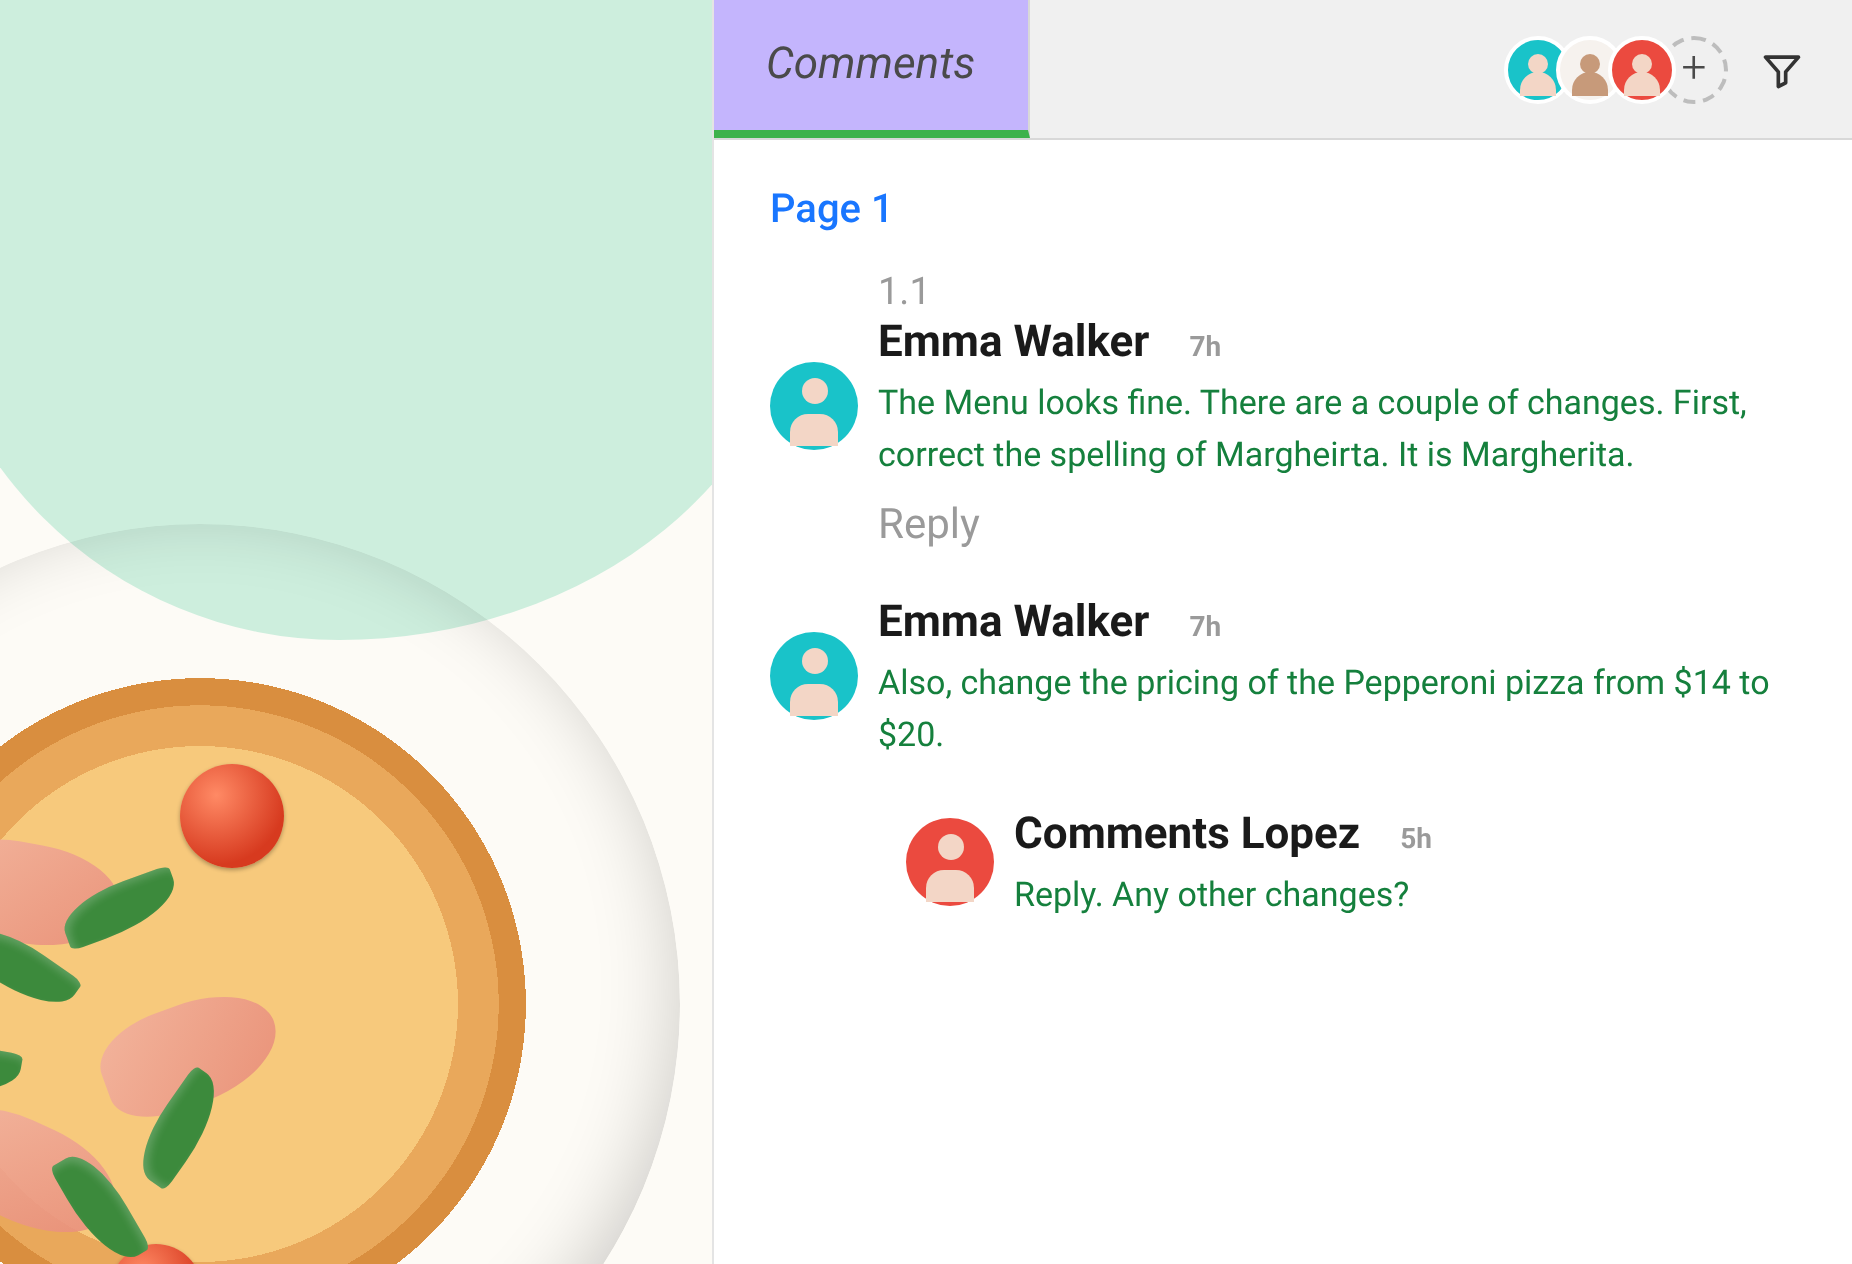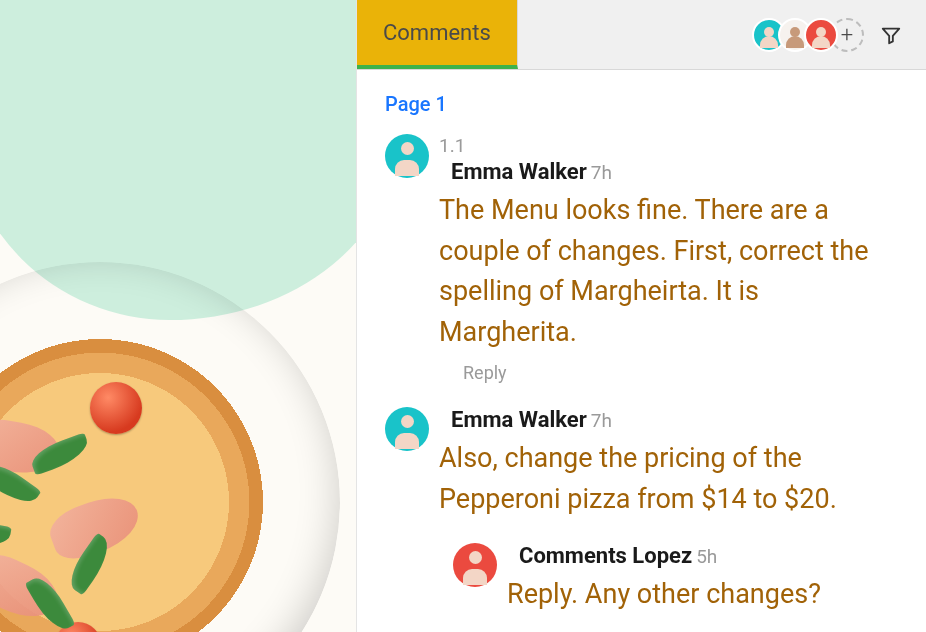--- a/index.html
+++ b/index.html
@@ -67,22 +67,23 @@
     display: flex;
     align-items: center;
     font-size: 22px;
     color: #4a4a4a;
     background: #e9e9e9;
     border-right: 1px solid #d8d8d8;
     border-bottom: 4px solid transparent;
     cursor: pointer;
   }
   .tab.active {
-    background: #eab308;
+    background: #c4b5fd;
     border-bottom-color: #3db24b;
+    font-style: italic;
   }
   .tabbar-spacer { flex: 1; }
   .tabbar-right {
     display: flex;
     align-items: center;
     padding-right: 18px;
     gap: 10px;
   }
   .avatar-stack { display: flex; }
   .avatar-stack .avatar { margin-left: -8px; }
@@ -124,35 +125,36 @@
   .page-label {
     color: #1976ff;
     font-size: 20px;
     font-weight: 500;
     margin-bottom: 18px;
     cursor: pointer;
   }
   .comment {
     display: flex;
     margin-bottom: 24px;
+    align-items: center;
   }
   .comment.reply-level {
     margin-left: 68px;
   }
   .comment .av-col { width: 54px; flex-shrink: 0; }
   .comment .avatar { width: 44px; height: 44px; border: none; }
   .comment .avatar .head{width:13px;height:13px;top:8px;}
   .comment .avatar .body{width:24px;height:16px;}
   .comment .content { flex: 1; }
   .num { color: #9a9a9a; font-size: 19px; margin-bottom: 2px; }
-  .author-line { display: flex; align-items: baseline; gap: 4px; margin-bottom: 6px; margin-left: 12px; }
+  .author-line { display: flex; align-items: baseline; gap: 20px; margin-bottom: 6px; }
   .author { font-size: 22px; font-weight: 700; color: #1a1a1a; }
-  .time   { font-size: 19px; color: #9a9a9a; }
-  .body-text { font-size: 27px; line-height: 1.5; color: #a16207; }
-  .reply-link { font-size: 18px; color: #9a9a9a; margin-top: 10px; cursor: pointer; display: inline-block; margin-left: 24px; }
+  .time   { font-size: 14px; color: #9a9a9a; font-weight: bold; }
+  .body-text { font-size: 17px; line-height: 1.5; color: #15803d; }
+  .reply-link { font-size: 21px; color: #9a9a9a; margin-top: 10px; cursor: pointer; display: inline-block; }
 </style>
 </head>
 <body>
 
 <div class="doc-pane">
   <div class="blob"></div>
   <div class="pizza">
     <div class="ham h1"></div>
       <div class="ham h2"></div>
       <div class="ham h3"></div>

